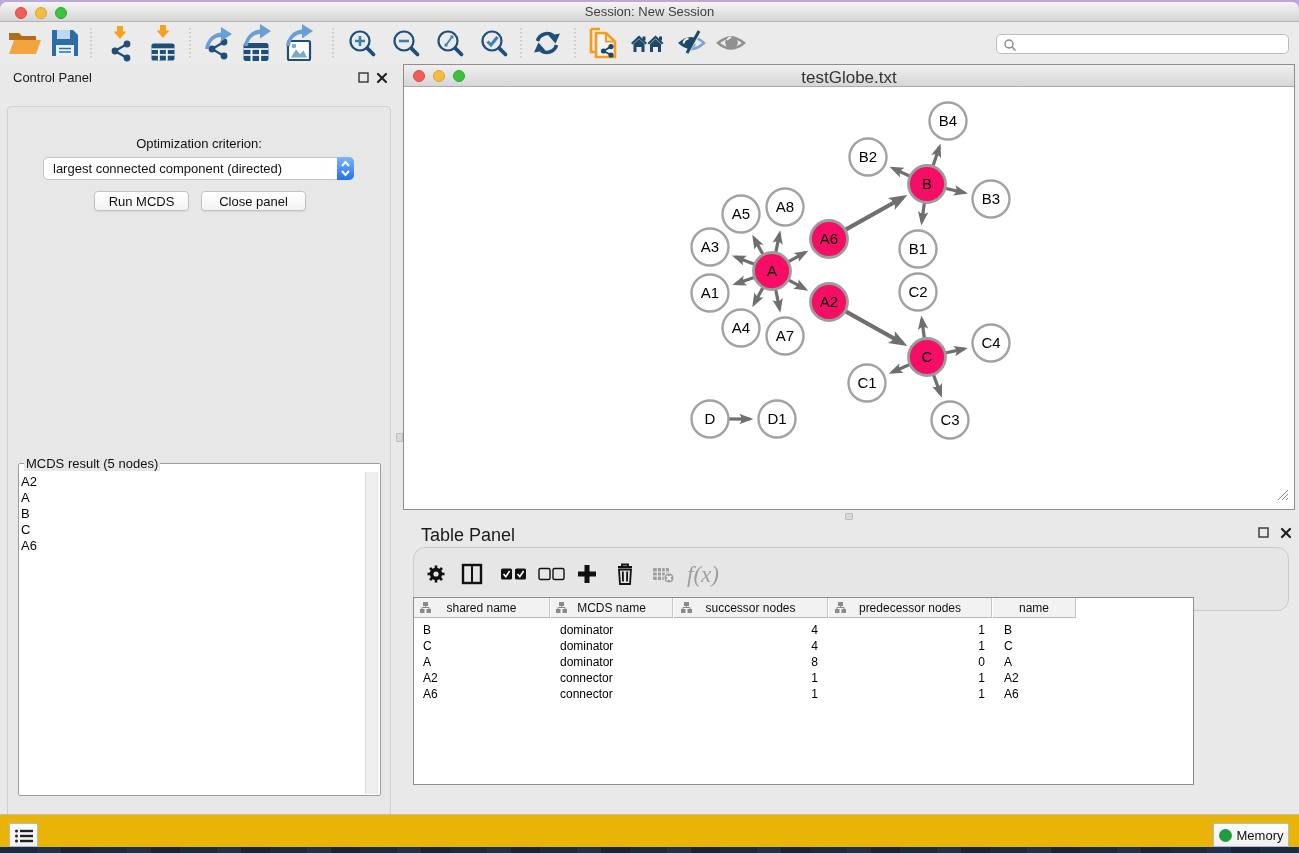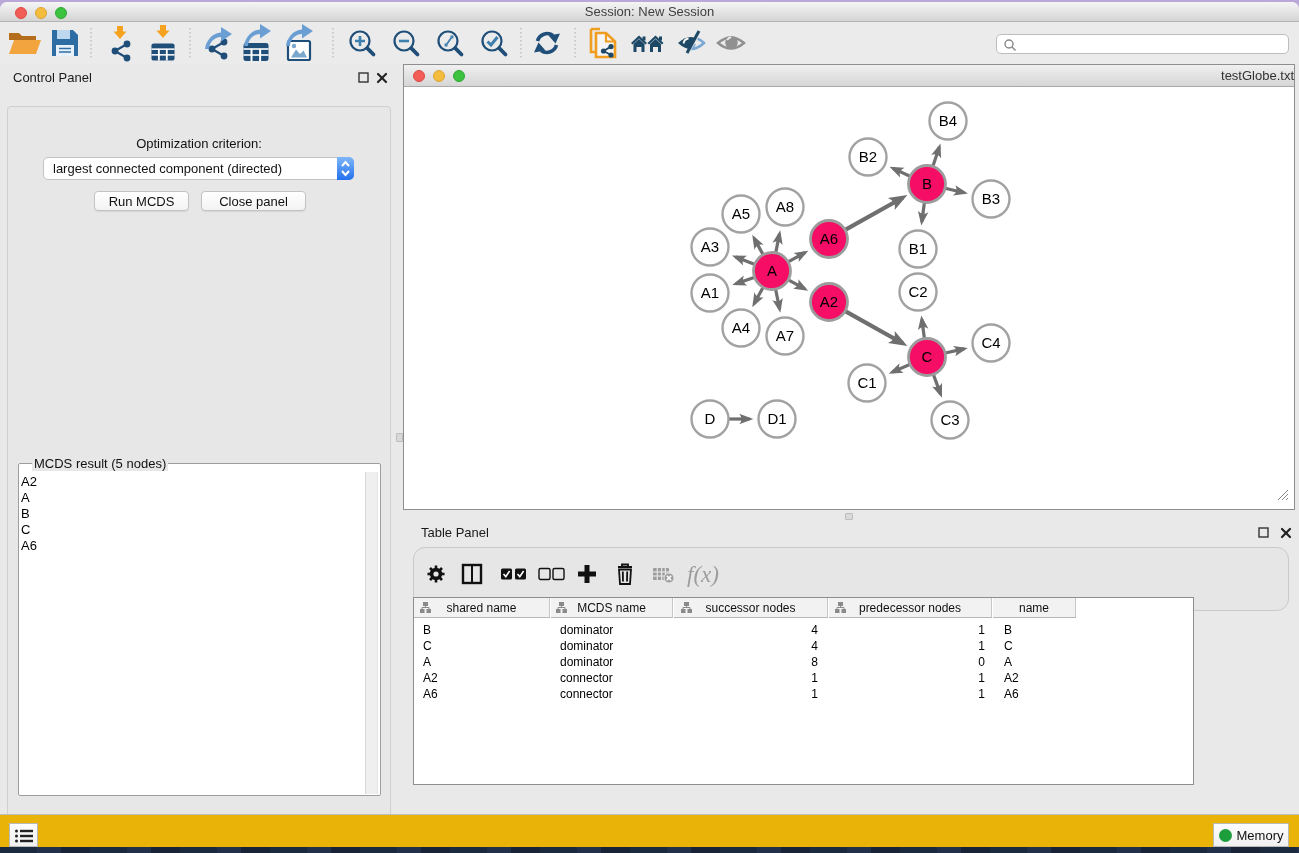--- a/index.html
+++ b/index.html
@@ -17,25 +17,25 @@
 .tabbar{position:absolute;display:flex;height:22px;font-size:13px}
 .tabbar .tab{background:linear-gradient(#ffffff,#f2f2f2);border:1px solid #bcbcbc;border-left:none;color:#111;display:flex;align-items:center;justify-content:center}
 .tabbar .tab:first-child{border-left:1px solid #bcbcbc;border-radius:5px 0 0 5px}
 .tabbar .tab:last-child{border-radius:0 5px 5px 0}
 .tabbar .tab.sel{background:linear-gradient(#6eaef7,#2374f0);border-color:#2a6fd4;color:#fff}
 #cpinner{position:absolute;left:7px;top:42px;width:384px;height:759px;background:#e7e7e7;border:1px solid #cfcfcf;border-radius:4px}
 .btn{position:absolute;height:20px;background:linear-gradient(#ffffff,#f3f3f3);border:1px solid #c3c3c3;border-radius:4px;font-size:13px;color:#111;display:flex;align-items:center;justify-content:center;box-shadow:0 1px 1px rgba(0,0,0,.08)}
 #dropdown{position:absolute;left:43px;top:93px;width:311px;height:23px;background:#fff;border:1px solid #c3c3c3;border-radius:5px;font-size:13px;color:#111;line-height:21px;padding-left:9px}
 #dropdown .step{position:absolute;right:-1px;top:-1px;width:17px;height:23px;background:linear-gradient(#7db6f8,#2470ee);border-radius:0 5px 5px 0}
 fieldset{position:absolute;left:18px;top:392px;width:363px;height:340px;border:1px solid #9d9d9d;border-radius:2px;background:#fff}
-fieldset legend{font-size:13px;color:#111;margin-left:13px;padding:0 2px;background:#e7e7e7}
+fieldset legend{font-size:13px;color:#111;margin-left:5px;padding:0 2px;background:#e7e7e7}
 
 #netwin{position:absolute;left:403px;top:64px;width:892px;height:446px;background:#fff;border:1px solid #8e8e8e}
 #nettitle{position:absolute;left:0;top:0;width:100%;height:22px;background:linear-gradient(#f0f0f0,#d6d6d6);border-bottom:1px solid #aaa}
-#nettitle .title{position:absolute;left:0;right:0;top:3px;text-align:right;font-size:13px;color:#333}
+#nettitle .title{position:absolute;left:0;right:0;top:3px;text-align:center;font-size:17px;color:#333}
 
 #tpanel{position:absolute;left:403px;top:520px;width:896px;height:294px;background:#e9e9e9}
 #ttoolbar{position:absolute;left:10px;top:27px;width:876px;height:64px;background:#e6e6e6;border:1px solid #c9c9c9;border-radius:12px}
 #ttable{position:absolute;left:10px;top:77px;width:781px;height:188px;background:#fff;border:1px solid #8e8e8e}
 .thead{position:absolute;left:0;top:0;height:20px;background:#f2f2f2;border-bottom:1px solid #b7b7b7;font-size:12px;color:#111;display:flex;align-items:center;justify-content:center}
 .tcell{position:absolute;font-size:12px;color:#000;height:16px;line-height:16px}
 
 .seg{position:absolute;display:flex;height:20px;font-size:13px}
 .seg .s{background:#fff;border:1px solid #c5c5c5;border-left:none;color:#111;display:flex;align-items:center;justify-content:center}
 .seg .s:first-child{border-left:1px solid #c5c5c5;border-radius:5px 0 0 5px}
@@ -336,21 +336,21 @@
     <g stroke="#8a8a8a" stroke-width="1">
       <line x1="874" y1="412" x2="884" y2="402"></line>
         <line x1="878" y1="412" x2="884" y2="406"></line>
         <line x1="882" y1="412" x2="884" y2="410"></line>
     </g>
   </svg>
 </div>
 <div style="position:absolute;left:845px;top:513px;width:8px;height:7px;background:#d9d9d9;border:1px solid #bdbdbd;border-radius:1px"></div>
 <div style="position:absolute;left:396px;top:433px;width:7px;height:9px;background:#d9d9d9;border:1px solid #bdbdbd;border-radius:1px"></div>
 <div id="tpanel">
-  <div class="abs" style="left:18px;top:5px;font-size:13px;color:#1a1a1a">Table Panel</div>
+  <div class="abs" style="left:18px;top:5px;font-size:18px;color:#1a1a1a">Table Panel</div>
   <svg width="40" height="12" style="position:absolute;left:855px;top:7px">
     <rect x="1" y="1" width="9" height="9" fill="none" stroke="#333" stroke-width="1.4"></rect>
     <g stroke="#222" stroke-width="2.2" stroke-linecap="round">
         <line x1="24" y1="2" x2="32" y2="10"></line>
         <line x1="32" y1="2" x2="24" y2="10"></line>
       </g>
   </svg>
   <div id="ttoolbar">
   <svg width="874" height="48" style="position:absolute;left:0;top:0">
 

